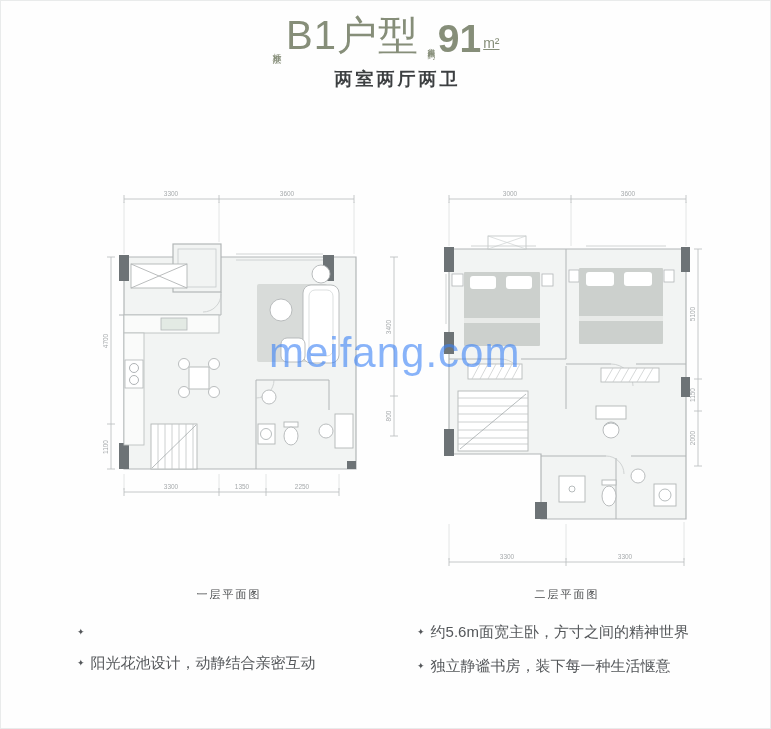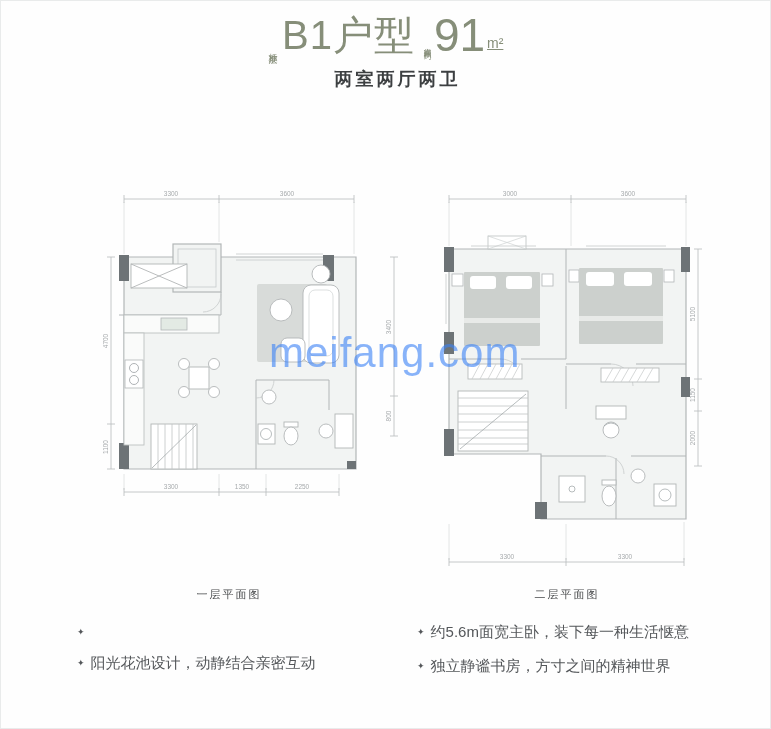--- a/index.html
+++ b/index.html
@@ -8,21 +8,21 @@
     border:1px solid #e9ebeb;overflow:hidden;
     font-family:"Liberation Sans","DejaVu Sans",sans-serif;
   }
   
   .header{position:absolute;top:14px;left:0;width:100%;display:flex;
     justify-content:center;align-items:flex-end;color:#868e79;}
   .v-tag{writing-mode:vertical-rl;font-size:9px;letter-spacing:1px;
     line-height:1.05;margin:0 5px 6px 0;}
   .v-tag.tiny{font-size:7.5px;margin:0 3px 8px 8px;}
   .unit-name{font-size:40px;font-weight:500;letter-spacing:1px;line-height:1;}
-  .area-value{font-size:46px;font-weight:400;line-height:.85;}
+  .area-value{font-size:39px;font-weight:700;line-height:.85;}
   .area-unit{font-size:14px;margin:0 0 4px 2px;text-decoration:underline;}
   .subtitle{position:absolute;top:66px;left:12px;width:100%;text-align:center;
     font-size:18px;font-weight:bold;letter-spacing:3px;color:#3c3f41;}
   
   .plan1{position:absolute;left:90px;top:183px;width:315px;height:335px;}
   .plan2{position:absolute;left:415px;top:183px;width:310px;height:400px;}
   svg{display:block;width:100%;height:100%;}
   .caption{position:absolute;top:586px;width:200px;text-align:center;
     font-size:11px;letter-spacing:2px;color:#47494b;}
   .caption.c1{left:128px;}
@@ -328,21 +328,21 @@
       <span class="bullet">✦</span>
     </div>
     <div class="feat-item">
       <span class="bullet">✦</span>
       <span>阳光花池设计，动静结合亲密互动</span>
     </div>
   </div>
   <div class="features f-right">
     <div class="feat-item">
       <span class="bullet">✦</span>
-      <span>约5.6m面宽主卧，装下每一种生活惬意</span>
+      <span>约5.6m面宽主卧，方寸之间的精神世界</span>
     </div>
     <div class="feat-item">
       <span class="bullet">✦</span>
-      <span>独立静谧书房，方寸之间的精神世界</span>
+      <span>独立静谧书房，装下每一种生活惬意</span>
     </div>
   </div>
 
 </div>
 
 </body></html>

